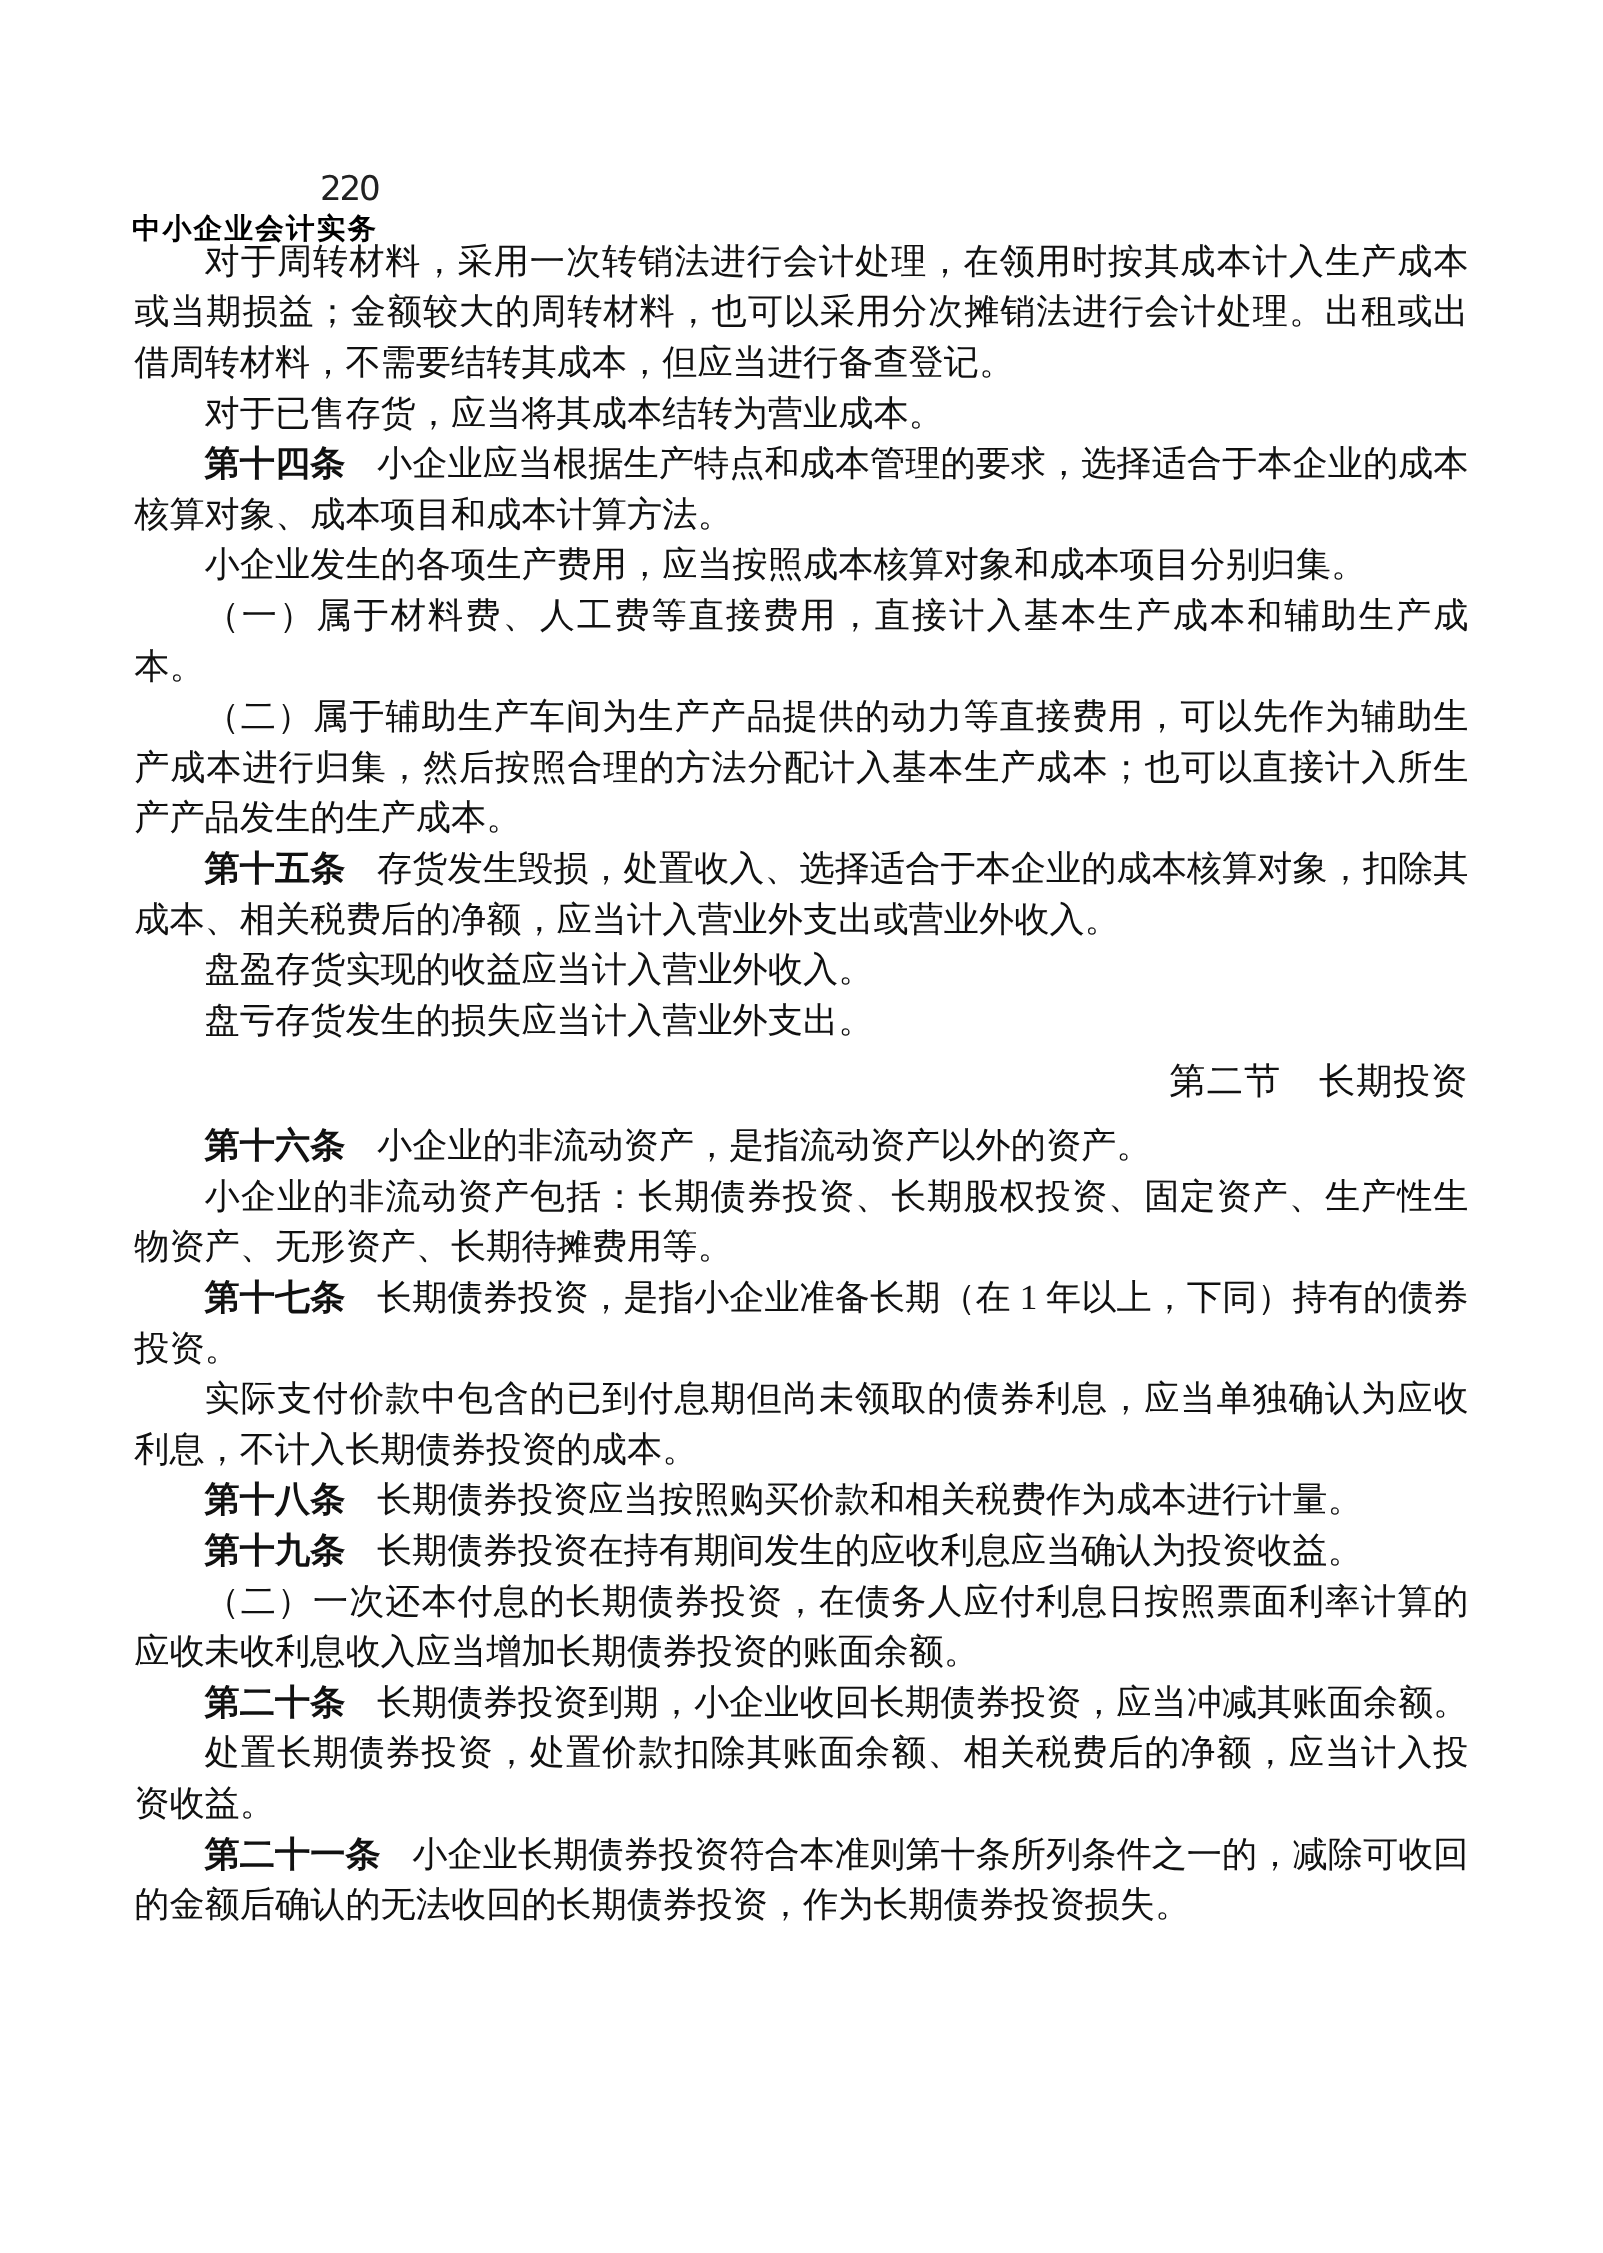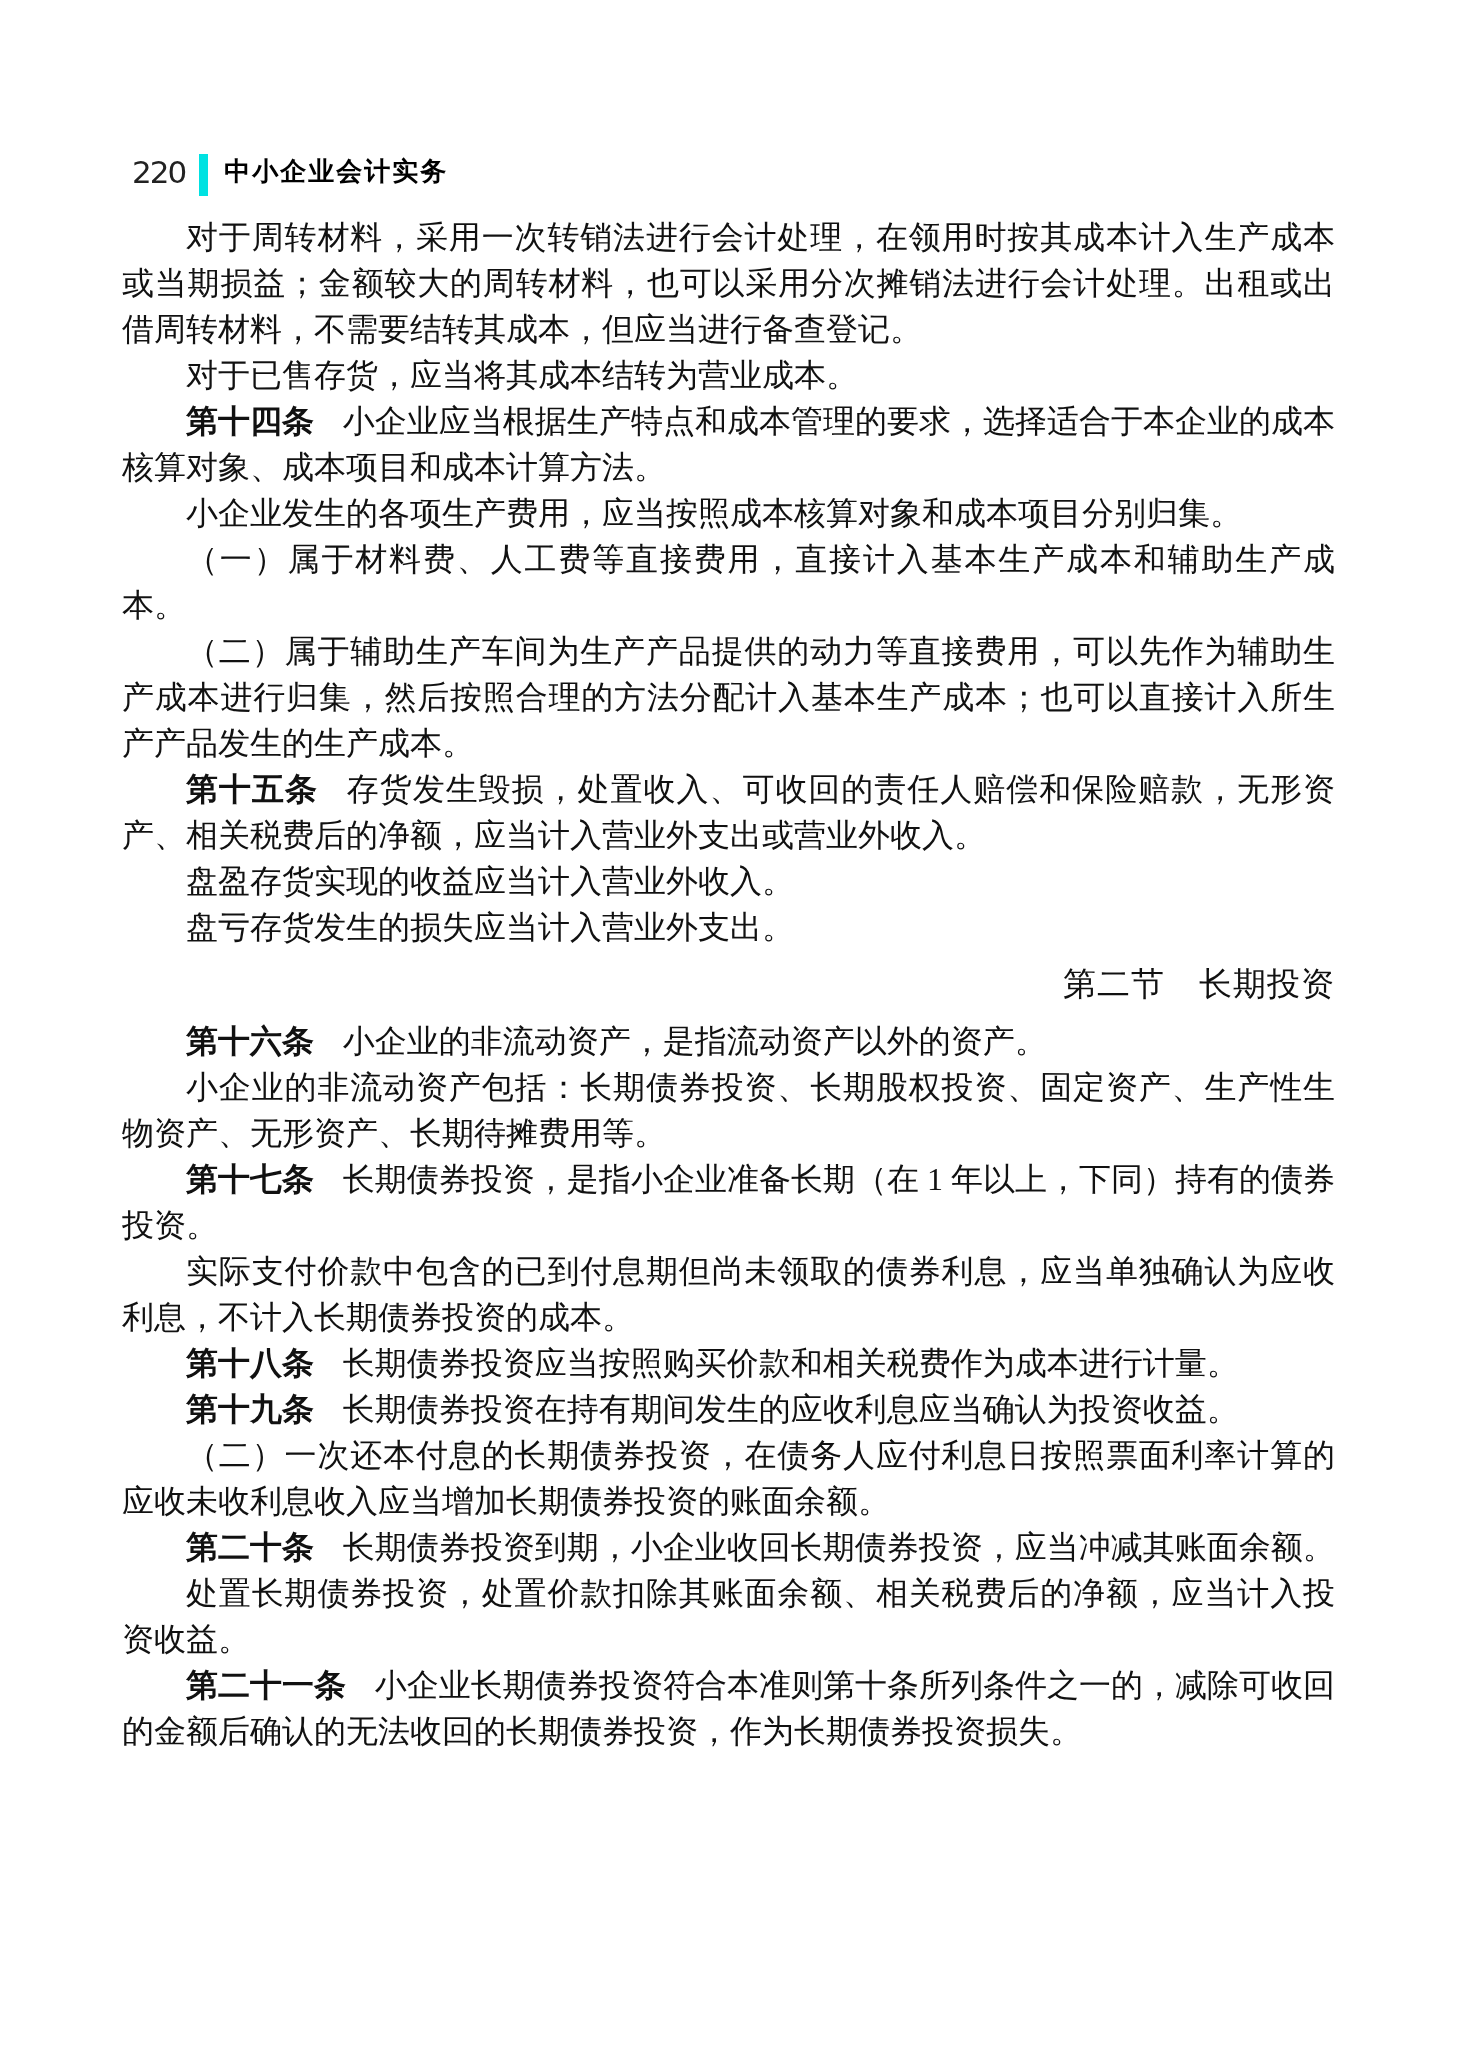--- a/index.html
+++ b/index.html
@@ -10,25 +10,26 @@
   body {
     width: 1457px;
     height: 2048px;
     position: relative;
     overflow: hidden;
     font-family: "Liberation Serif", "DejaVu Serif", serif;
     color: #111;
   }
   .page-header {
     position: absolute;
-    left: 132px;
+    left: 120px;
     top: 154px;
     display: flex;
-    align-items: flex-start;
+    align-items: flex-end;
     height: 46px;
+    flex-direction: column;
   }
   .page-number {
     font-family: "DejaVu Sans", "Liberation Sans", sans-serif;
     font-size: 31px;
     letter-spacing: -2px;
     color: #222;
   }
   .header-bar {
     width: 9px;
     height: 42px;
@@ -80,21 +81,21 @@
   <span class="book-title">中小企业会计实务</span>
 </header>
 
 <main class="page-body">
   <p><span class="para-lead"></span><span>对于周转材料，采用一次转销法进行会计处理，在领用时按其成本计入生产成本或当期损益；金额较大的周转材料，也可以采用分次摊销法进行会计处理。出租或出借周转材料，不需要结转其成本，但应当进行备查登记。</span></p>
   <p><span class="para-lead"></span><span>对于已售存货，应当将其成本结转为营业成本。</span></p>
   <p><span class="para-lead">第十四条</span><span>小企业应当根据生产特点和成本管理的要求，选择适合于本企业的成本核算对象、成本项目和成本计算方法。</span></p>
   <p><span class="para-lead"></span><span>小企业发生的各项生产费用，应当按照成本核算对象和成本项目分别归集。</span></p>
   <p><span class="para-lead"></span><span>（一）属于材料费、人工费等直接费用，直接计入基本生产成本和辅助生产成本。</span></p>
   <p><span class="para-lead"></span><span>（二）属于辅助生产车间为生产产品提供的动力等直接费用，可以先作为辅助生产成本进行归集，然后按照合理的方法分配计入基本生产成本；也可以直接计入所生产产品发生的生产成本。</span></p>
-  <p><span class="para-lead">第十五条</span><span>存货发生毁损，处置收入、可收回的责任人赔偿和保险赔款，无形资产、相关税费后的净额，应当计入营业外支出或营业外收入。</span></p>
+  <p><span class="para-lead">第十五条</span><span>存货发生毁损，处置收入、选择适合于本企业的成本核算对象，扣除其成本、相关税费后的净额，应当计入营业外支出或营业外收入。</span></p>
   <p><span class="para-lead"></span><span>盘盈存货实现的收益应当计入营业外收入。</span></p>
   <p><span class="para-lead"></span><span>盘亏存货发生的损失应当计入营业外支出。</span></p>
 
   <h2 class="section-heading">第二节　长期投资</h2>
 
   <p><span class="para-lead">第十六条</span><span>小企业的非流动资产，是指流动资产以外的资产。</span></p>
   <p><span class="para-lead"></span><span>小企业的非流动资产包括：长期债券投资、长期股权投资、固定资产、生产性生物资产、无形资产、长期待摊费用等。</span></p>
   <p><span class="para-lead">第十七条</span><span>长期债券投资，是指小企业准备长期（在 1 年以上，下同）持有的债券投资。</span></p>
   <p><span class="para-lead"></span><span>实际支付价款中包含的已到付息期但尚未领取的债券利息，应当单独确认为应收利息，不计入长期债券投资的成本。</span></p>
   <p><span class="para-lead">第十八条</span><span>长期债券投资应当按照购买价款和相关税费作为成本进行计量。</span></p>

